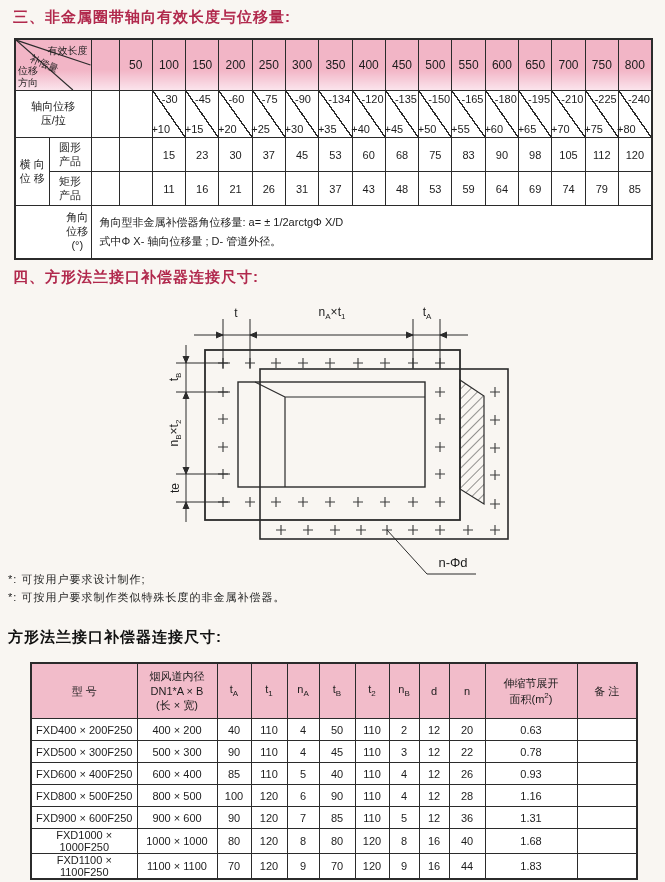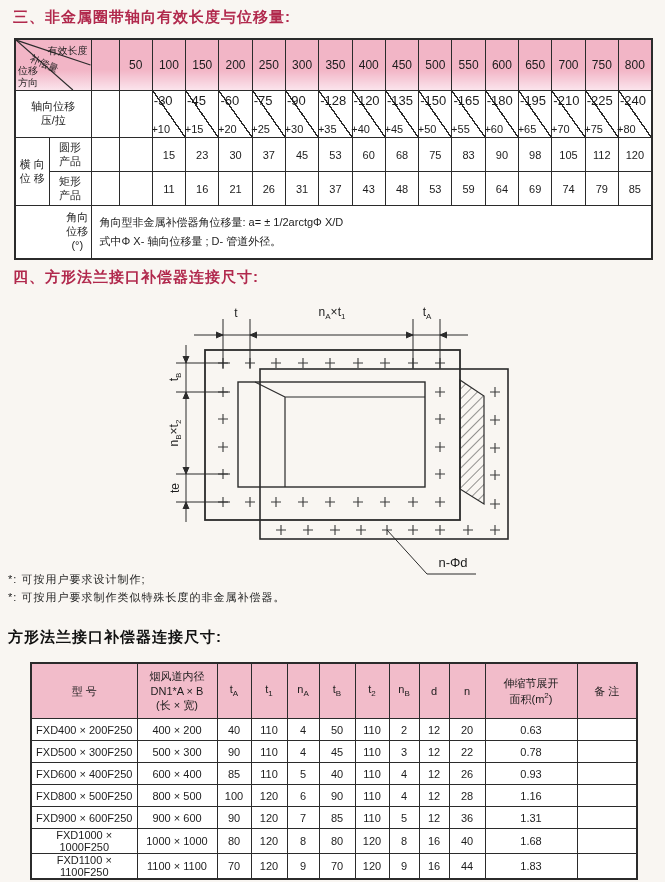--- a/index.html
+++ b/index.html
@@ -28,21 +28,21 @@
     font-weight:normal;font-size:12px;
   }
   #t1 .row-axial td{height:46px;position:relative;}
   #t1 .row-circ td,#t1 .row-rect td{height:33px;font-size:11px;}
   #t1 .row-ang td{height:46px;padding-left:48px;}
   #t1 .lbl{font-size:11px;line-height:1.25;}
   .diag{position:absolute;inset:0;
     background:linear-gradient(to top right,
       transparent calc(50% - 0.7px),#2b2b2b calc(50% - 0.7px),
       #2b2b2b calc(50% + 0.7px),transparent calc(50% + 0.7px));}
-  .diag .neg{position:absolute;top:2px;left:1px;font-size:13px;}
+  .diag .neg{position:absolute;top:2px;left:9px;font-size:11px;}
   .diag .pos{position:absolute;bottom:2px;right:15px;font-size:11px;}
   th.corner{position:relative;padding:0;}
   .corner-svg{position:absolute;inset:0;width:100%;height:100%;}
   .corner-svg line{stroke:#2b2b2b;stroke-width:1.2;}
   .c-el{position:absolute;top:4px;right:3px;font-size:10px;}
   .c-comp{position:absolute;top:17px;left:13px;font-size:10px;transform:rotate(24deg);}
   .c-dir{position:absolute;bottom:2px;left:2px;font-size:10px;line-height:1.15;text-align:center;}
   .ang-text{text-align:left !important;padding:3px 0 3px 8px !important;font-size:11px;line-height:1.7;margin-left:24px;}
   
   #diagram{position:absolute;left:146px;top:297px;width:420px;height:295px;}
@@ -140,21 +140,21 @@
           </div>
         </td>
         <td>
           <div class="diag">
             <span class="neg">-90</span>
             <span class="pos">+30</span>
           </div>
         </td>
         <td>
           <div class="diag">
-            <span class="neg">-128</span>
+            <span class="neg">-134</span>
             <span class="pos">+35</span>
           </div>
         </td>
         <td>
           <div class="diag">
             <span class="neg">-120</span>
             <span class="pos">+40</span>
           </div>
         </td>
         <td>

